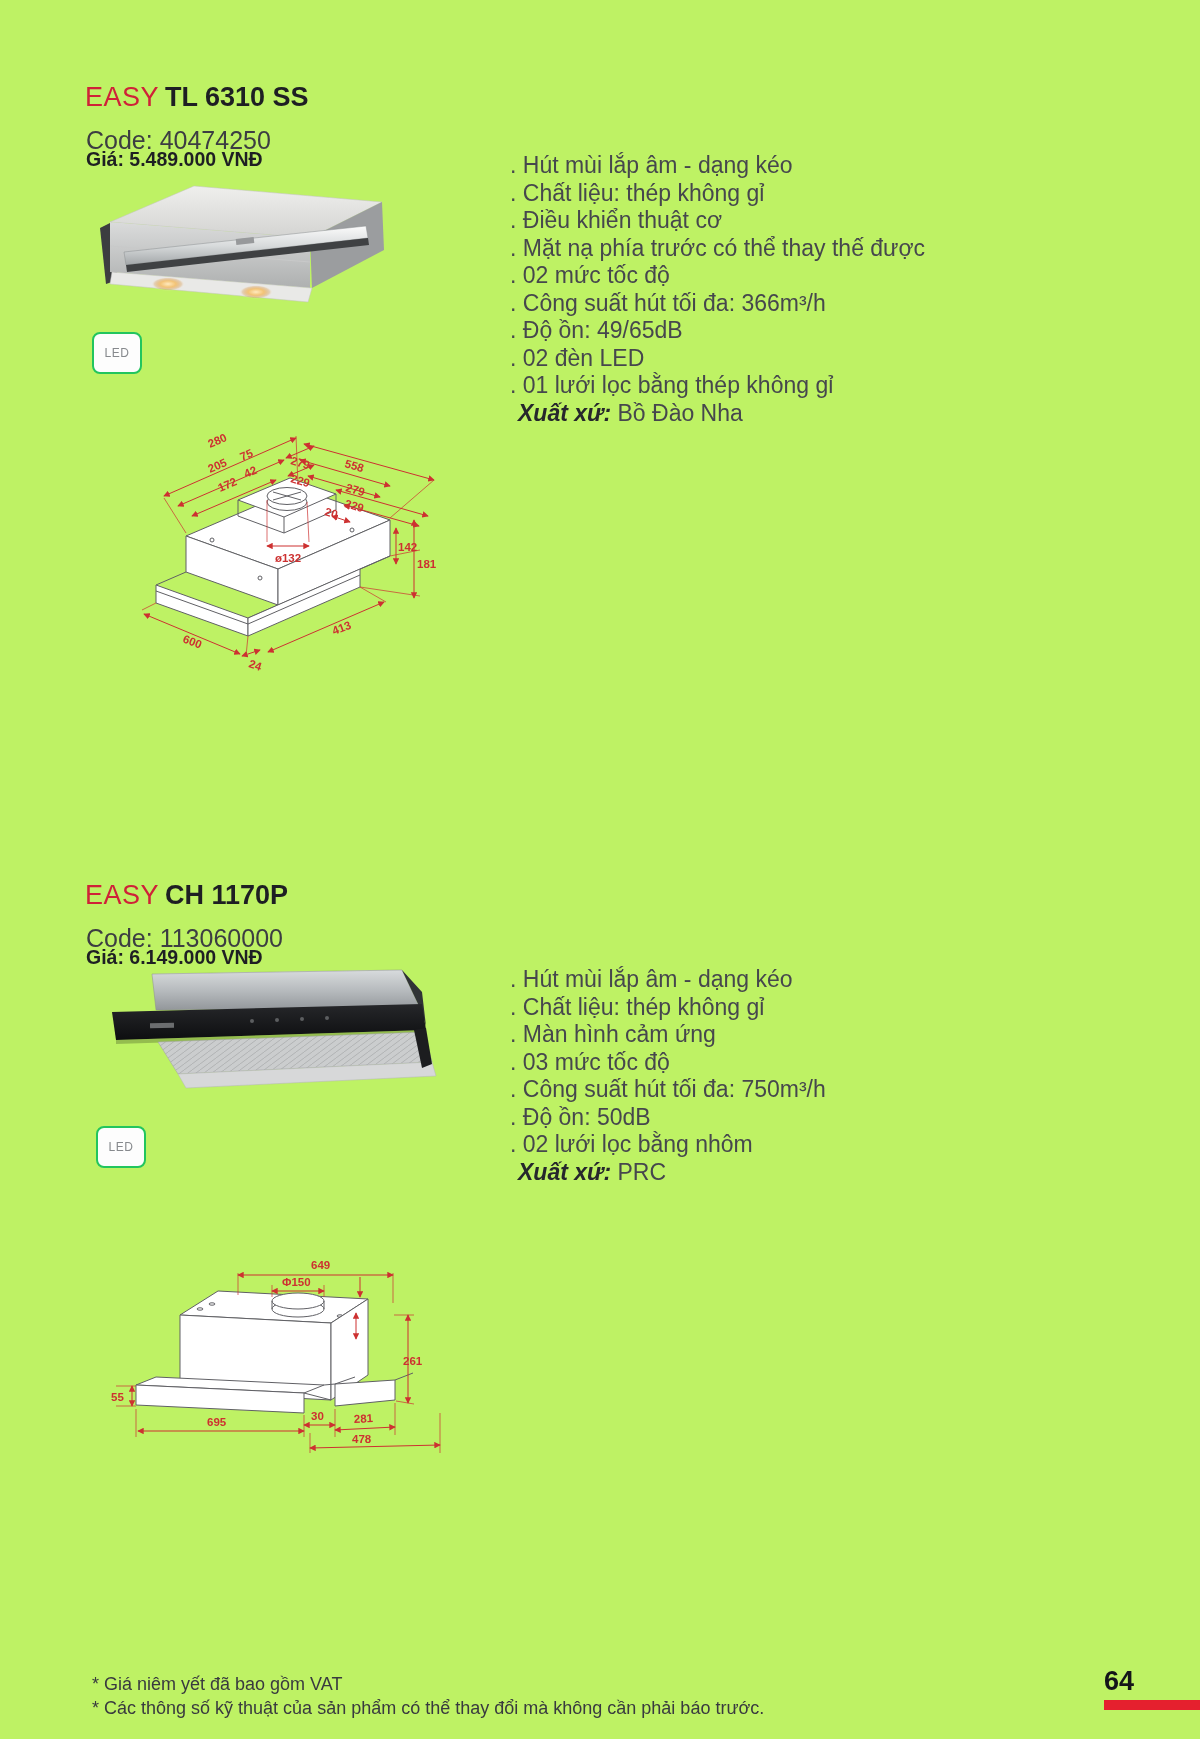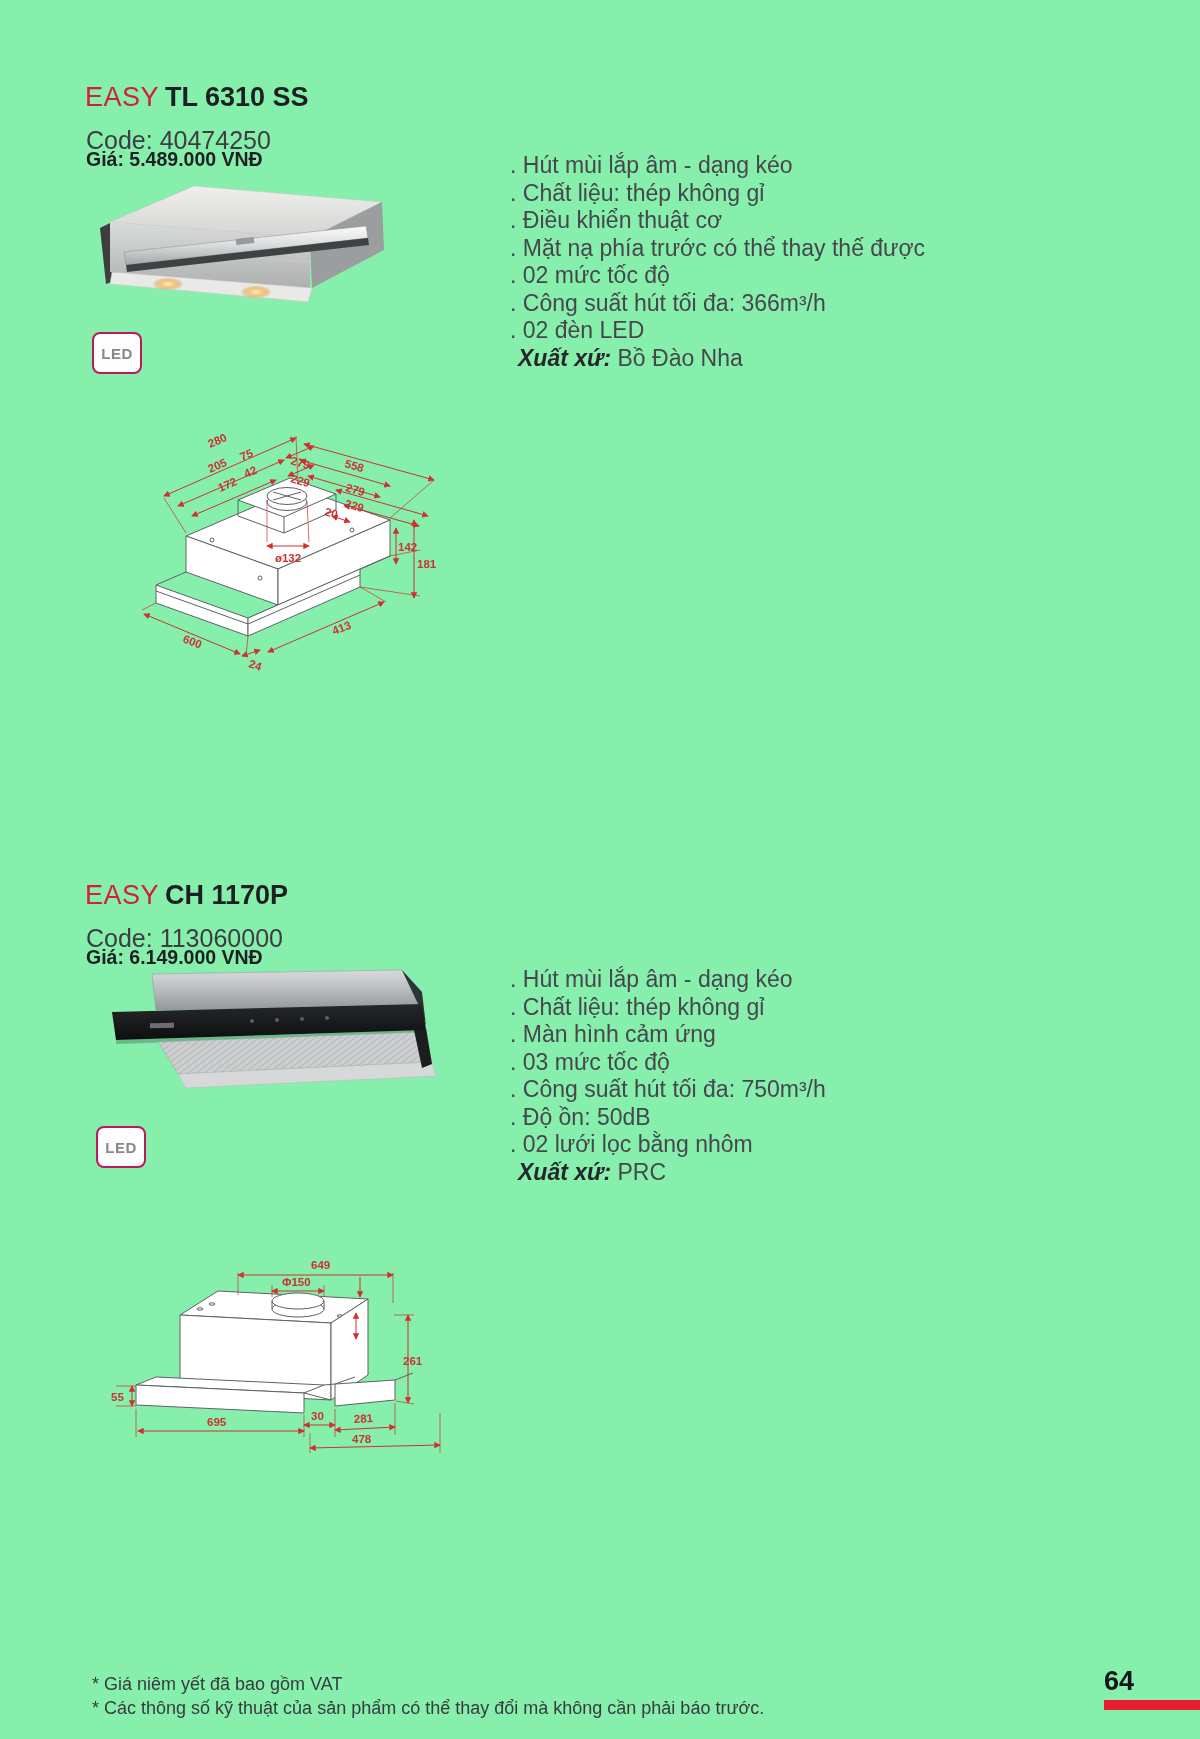--- a/index.html
+++ b/index.html
@@ -1,28 +1,28 @@
 <!DOCTYPE html>
 <html><head>
 <meta charset="utf-8">
 <style>
   html,body{margin:0;padding:0;background:#ffffff;}
-  .page{position:relative;width:1200px;height:1739px;background:#86efac;overflow:hidden;
+  .page{position:relative;width:1200px;height:1739px;background:#bef264;overflow:hidden;
         font-family:"Liberation Sans",sans-serif;}
   .abs{position:absolute;}
   .title{font-size:27px;white-space:nowrap;}
   .brand{color:#cf2238;letter-spacing:.5px;}
   .model{font-weight:bold;color:#1e1f23;margin-left:6px;}
   .code{font-size:25px;color:#3c3d42;white-space:nowrap;}
   .price{font-size:19.5px;font-weight:bold;color:#1e1f23;white-space:nowrap;}
   .specs{font-size:23px;color:#46474d;line-height:27.5px;white-space:nowrap;}
   .origin .lbl{font-weight:bold;color:#26272c;font-style:italic;}
   .origin{padding-left:8px;}
-  .led{width:46px;height:38px;border:2px solid #be185d;border-radius:8px;background:#fdfdfd;
-       color:#86898d;font-size:15px;letter-spacing:.5px;display:flex;align-items:center;justify-content:center;font-weight:bold;}
+  .led{width:46px;height:38px;border:2px solid #22c55e;border-radius:8px;background:#fdfdfd;
+       color:#86898d;font-size:12px;letter-spacing:.5px;display:flex;align-items:center;justify-content:center;}
   .note{font-size:18px;color:#393a3f;line-height:25px;white-space:nowrap;}
   .pagenum{font-size:27px;font-weight:bold;color:#141519;}
   .bar{background:#e5202e;}
   svg text.dim{fill:#cd3131;font-family:"Liberation Sans",sans-serif;font-size:11.5px;font-weight:bold;}
   svg .ln{stroke:#cd3131;stroke-width:1;fill:none;}
   svg .ext{stroke:#cd3131;stroke-width:.7;fill:none;}
   svg .blk{stroke:#606065;stroke-width:1;fill:none;}
   svg .blkf{stroke:#606065;stroke-width:1;fill:#ffffff;}
 </style>
 </head>
@@ -76,21 +76,23 @@
 
     <div class="abs led" style="left:92px;top:332px">LED</div>
 
     <div class="abs specs" style="left:510px;top:152px">
       <div>. Hút mùi lắp âm - dạng kéo</div>
       <div>. Chất liệu: thép không gỉ</div>
       <div>. Điều khiển thuật cơ</div>
       <div>. Mặt nạ phía trước có thể thay thế được</div>
       <div>. 02 mức tốc độ</div>
       <div>. Công suất hút tối đa: 366m³/h</div>
+      <div>. Độ ồn: 49/65dB</div>
       <div>. 02 đèn LED</div>
+      <div>. 01 lưới lọc bằng thép không gỉ</div>
       <div class="origin">
         <span class="lbl">Xuất xứ:</span><span> Bồ Đào Nha</span>
       </div>
     </div>
 
     <svg class="abs" style="left:138px;top:388px" width="300" height="285" viewBox="0 0 300 285">
       <defs>
         <marker id="ar1" viewBox="0 0 8 8" refX="7" refY="4" markerWidth="6.5" markerHeight="6.5" orient="auto-start-reverse">
           <path d="M0,0L8,4L0,8z" fill="#cd3131"></path>
         </marker>

